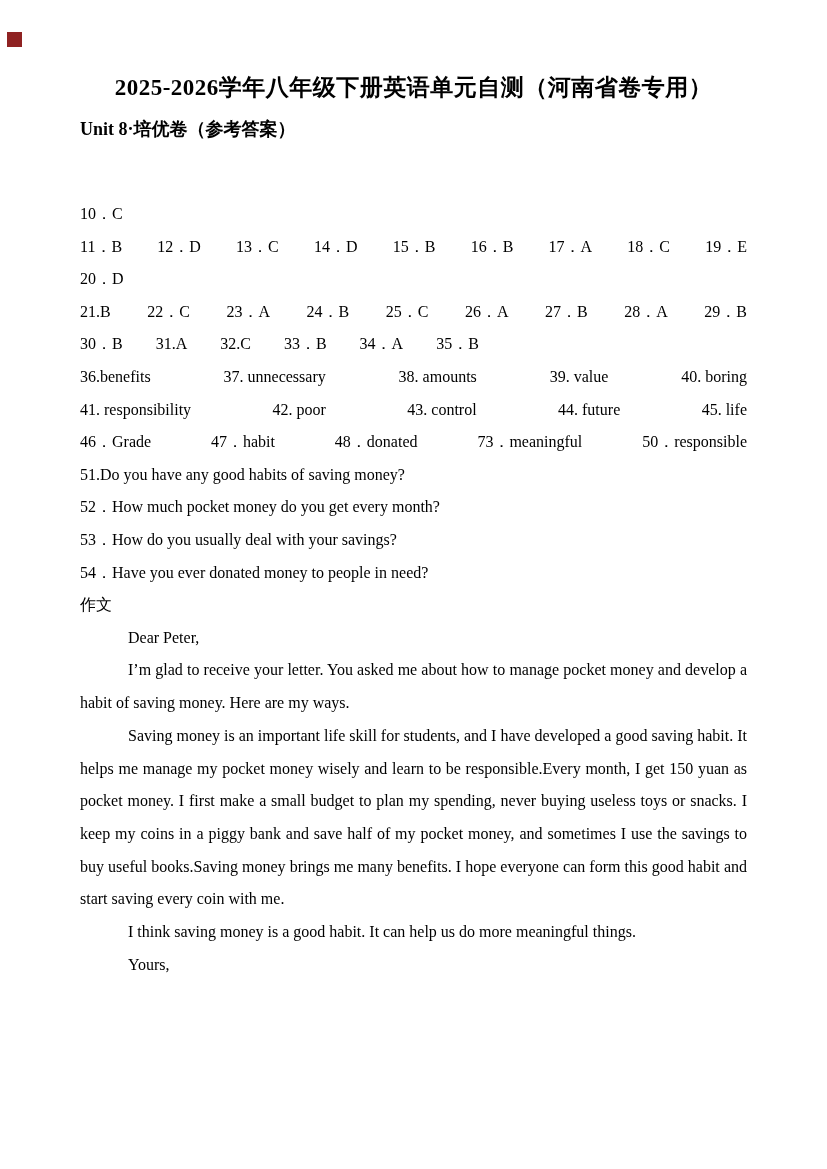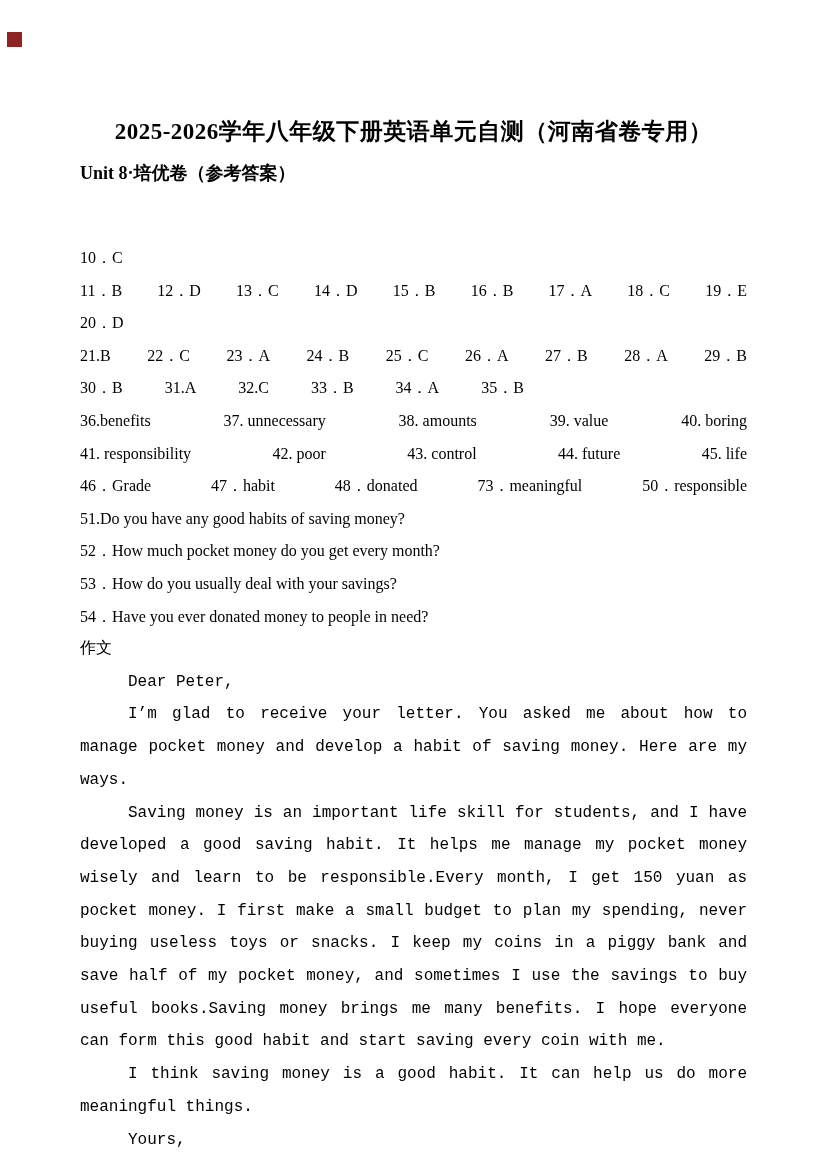--- a/index.html
+++ b/index.html
@@ -15,21 +15,21 @@
     overflow: hidden;
   }
   .corner-marker {
     position: absolute;
     left: 7px;
     top: 32px;
     width: 15px;
     height: 15px;
     background: #8f2222;
   }
-  .content { padding: 104px 80px 0 80px; margin-top: 12px; }
+  .content { padding: 72px 80px 0 80px; }
   .title {
     font-size: 23px;
     font-weight: bold;
     text-align: center;
     line-height: 32px;
     letter-spacing: 0.5px;
   }
   .subtitle {
     font-size: 18px;
     font-weight: bold;
@@ -37,22 +37,22 @@
     line-height: 26px;
     margin-top: 12px;
   }
   .answers { margin-top: 56px; }
   .ans-row, .ans-line {
     font-size: 16px;
     line-height: 32.6px;
     white-space: nowrap;
   }
   .spread { display: flex; justify-content: space-between; }
-  .gapped { display: flex; gap: 42px; }
-  .essay { margin-top: 0; font-family: Liberation Mono, monospace; }
+  .gapped { display: flex; gap: 33px; }
+  .essay { margin-top: 0; }
   .essay-label { font-size: 16px; line-height: 32.6px; }
   .salutation, .closing {
     font-size: 16px;
     line-height: 32.7px;
     text-indent: 48px;
   }
   .para {
     font-size: 16px;
     line-height: 32.7px;
     text-align: justify;

